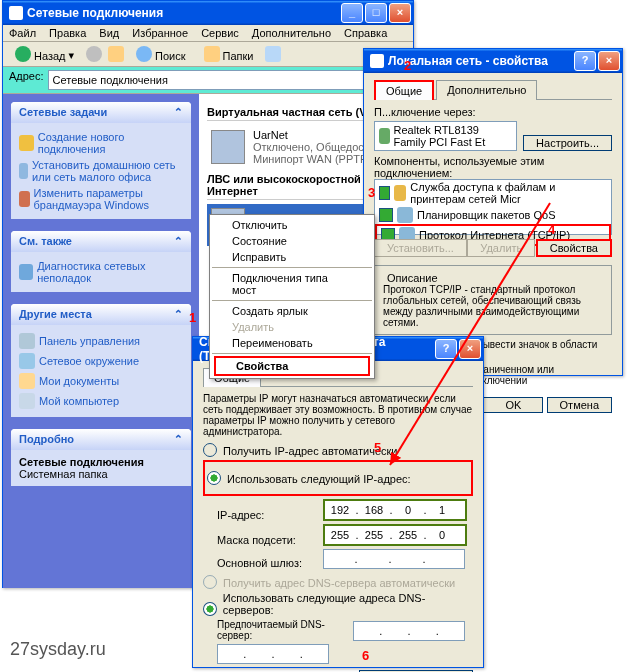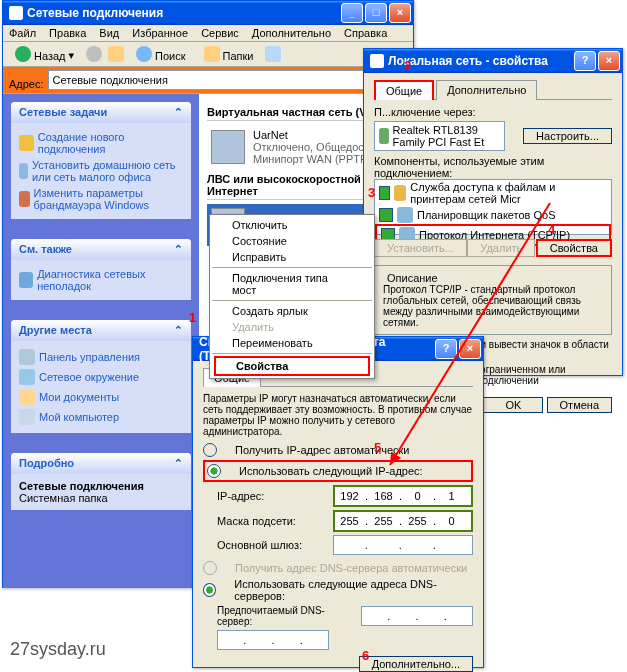--- a/index.html
+++ b/index.html
@@ -7,45 +7,45 @@
 .titlebar{background:linear-gradient(#3a9aff,#0054e3 10%,#0054e3 90%,#003db2);height:24px;color:#fff;display:flex;align-items:center;padding:0 2px 0 6px;font-weight:bold;font-size:12px}
 .titlebar .icon{width:14px;height:14px;margin-right:4px;background:#fff;border-radius:2px}
 .titlebar .title{flex:1}
 .winbtn{width:20px;height:18px;background:linear-gradient(#f0a080,#e05030);margin-left:2px;border:1px solid #fff;border-radius:3px;text-align:center;color:#fff;font-weight:bold;line-height:16px;font-size:11px}
 .winbtn.min,.winbtn.max{background:linear-gradient(#8ab5ff,#4a85ff)}
 .menubar{background:#ece9d8;padding:2px 6px;border-bottom:1px solid #aca899;font-size:11px}
 .menubar span{margin-right:10px}
 .toolbar{background:#ece9d8;padding:3px 6px;border-bottom:1px solid #aca899;display:flex;align-items:center;gap:6px}
 .tbtn{padding:1px 6px;display:flex;align-items:flex-end;gap:3px}
 .icon16{width:16px;height:16px;display:inline-block;border-radius:3px}
-.addrbar{background:#f97316;padding:3px 6px;border-bottom:1px solid #aca899;display:flex;align-items:flex-end;gap:4px}
+.addrbar{background:#5eead4;padding:3px 6px;border-bottom:1px solid #aca899;display:flex;align-items:flex-start;gap:4px}
 .addrbar input{flex:1;height:18px;border:1px solid #7f9db9;padding:0 4px;font-size:11px}
 .gobtn{width:20px;height:20px;background:#27ae60;border-radius:3px;color:#fff;text-align:center;line-height:20px}
 .explorer-body{display:flex;height:494px}
 .sidebar{width:180px;background:#6375d6;padding:8px;overflow:hidden}
-.panel{background:linear-gradient(#fff,#c6d3f7);border-radius:4px 4px 0 0;margin-bottom:20px}
+.panel{background:linear-gradient(#fff,#c6d3f7);border-radius:4px 4px 0 0;margin-bottom:12px}
 .panel-head{background:linear-gradient(#fff,#c6d3f7);color:#215dc6;font-weight:bold;padding:4px 8px;display:flex;justify-content:space-between;border-radius:4px 4px 0 0}
 .panel-body{background:#d6dff7;padding:6px 8px}
 .panel-item{color:#215dc6;padding:2px 0;display:flex;align-items:center;gap:4px;cursor:pointer}
 .content{flex:1;background:#fff;padding:8px;position:relative}
 .section-head{font-weight:bold;margin:4px 0;border-bottom:1px solid #ccc;padding-bottom:2px}
 .net-item{display:flex;align-items:center;gap:8px;padding:4px}
 .net-item.sel{background:#316ac5;color:#fff}
 .neticon{width:32px;height:32px;background:#b0c4de;border:1px solid #888}
 .ctxmenu{position:absolute;background:#fff;border:1px solid #808080;box-shadow:2px 2px 4px rgba(0,0,0,.3);padding:2px;z-index:10}
 .ctxmenu .mi{padding:2px 24px 2px 20px;cursor:default}
 .ctxmenu .mi.disabled{color:#aca899}
 .ctxmenu .sep{border-top:1px solid #aca899;margin:2px 0}
 .ctxmenu .mi.hl{border:2px solid red;font-weight:bold;margin:0 2px}
 .dialog-body{padding:6px 10px}
 .tabs{display:flex;border-bottom:1px solid #919b9c;margin-bottom:6px}
 .tab{padding:3px 10px;border:1px solid #919b9c;border-bottom:none;background:#ece9d8;margin-right:2px;position:relative;top:1px}
 .tab.active{background:#fcfcfe;z-index:1}
 .tab.hl{border:2px solid red;border-bottom:none}
-.field-row{display:flex;align-items:center;margin:3px 0;gap:18px}
+.field-row{display:flex;align-items:flex-end;margin:3px 0;gap:6px}
 .grpbox{border:1px solid #919b9c;padding:6px 8px;margin:4px 0}
 .grpbox .legend{margin-top:-12px;background:#ece9d8;display:inline-block;padding:0 4px}
 .btn{background:#ece9d8;border:1px solid #003c74;padding:1px 12px;font-size:11px;min-width:60px}
 .btn.disabled{color:#aca899;border-color:#aca899}
 .btn.hl{border:2px solid red}
 .listbox{border:1px solid #7f9db9;background:#fff}
 .listbox .row{display:flex;align-items:center;padding:1px 4px;gap:4px}
 .listbox .row.hl{border:2px solid red}
 .chk{width:12px;height:12px;border:1px solid #1c5180}
 .radio{width:12px;height:12px;border:1px solid #1c5180;border-radius:50%}
@@ -269,21 +269,21 @@
   </div>
   <div class="dialog-body">
     <div class="tabs">
       <div class="tab active">Общие</div>
     </div>
     <div style="font-size:10px;margin-bottom:6px">Параметры IP могут назначаться автоматически, если сеть поддерживает эту возможность. В противном случае параметры IP можно получить у сетевого администратора.</div>
     <div class="field-row">
         <span class="radio"></span>
         <span>Получить IP-адрес автоматически</span>
       </div>
-    <div class="field-row" style="border:2px solid red;padding:2px 2px">
+    <div class="field-row" style="border:2px solid red;padding:9px 2px">
         <span class="radio" style="background:radial-gradient(#3a3 40%,#fff 45%)"></span>
         <span>Использовать следующий IP-адрес:</span>
       </div>
     <div class="field-row" style="padding-left:14px">
       <span style="width:100px">IP-адрес:</span>
       <span class="ipbox hl">
           <span class="seg">192</span>
           <span class="dot">.</span>
           <span class="seg">168</span>
           <span class="dot">.</span>

